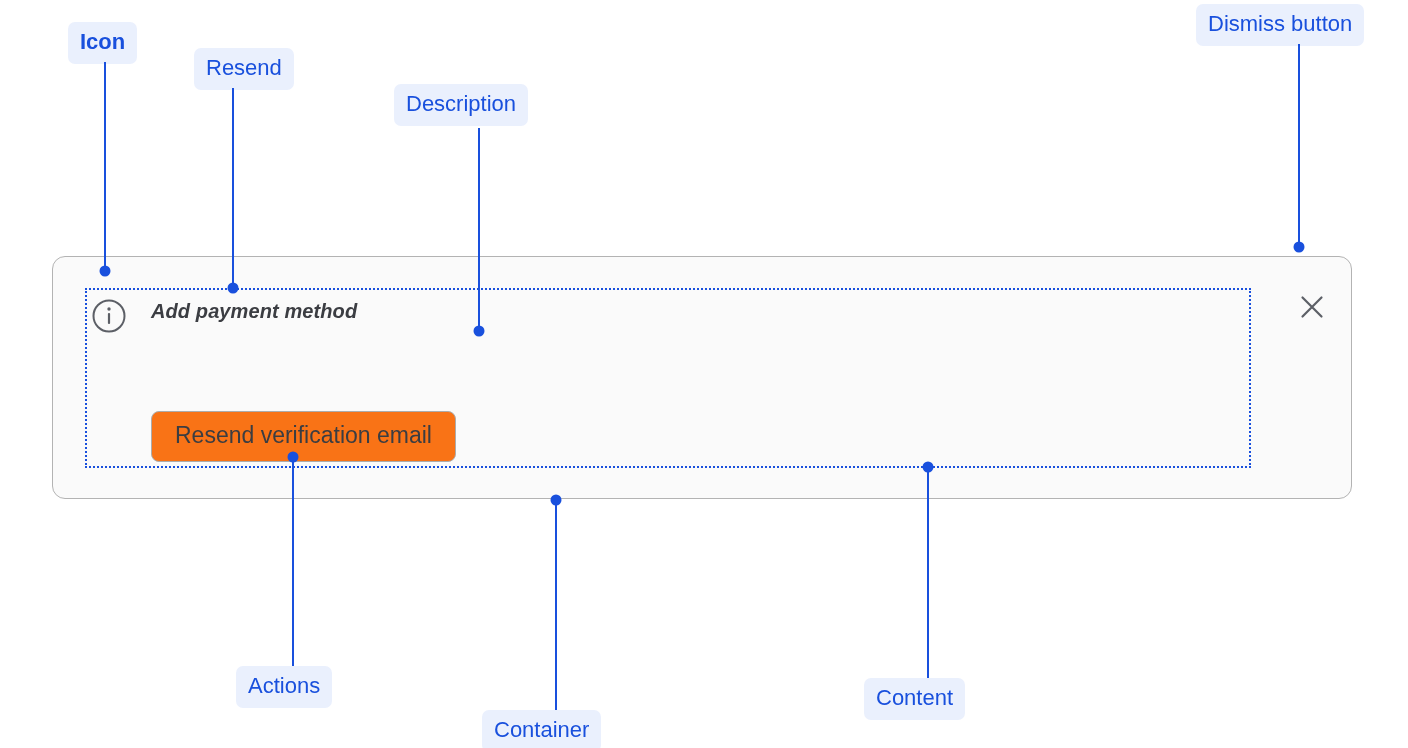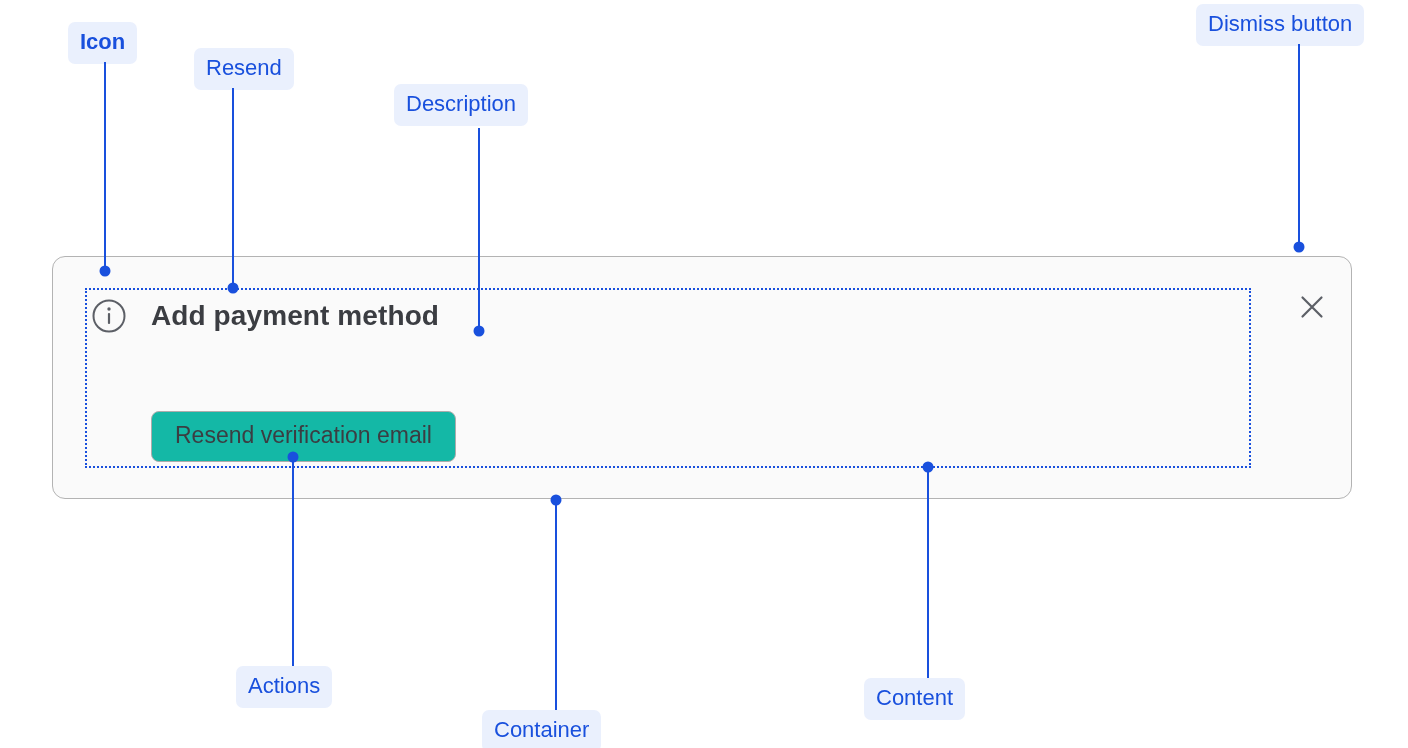--- a/index.html
+++ b/index.html
@@ -72,42 +72,43 @@
     top: 8px;
     width: 36px;
     height: 36px;
   }
   .alert-icon svg { display: block; }
 
   .alert-title {
     position: absolute;
     left: 64px;
     top: 10px;
-    font-size: 28px;
+    font-size: 20px;
     font-weight: bold;
     color: #3b3d42;
     letter-spacing: 0.1px;
     white-space: nowrap;
+    font-style: italic;
   }
   .alert-desc {
     position: absolute;
     left: 64px;
     top: 60px;
     font-size: 24px;
     color: #3b3d42;
     white-space: nowrap;
   }
   .alert-actions {
     position: absolute;
     left: 64px;
     top: 121px;
   }
   .action-button {
     display: inline-block;
-    background: #14b8a6;
+    background: #f97316;
     border: 1.5px solid #acacac;
     border-radius: 8px;
     color: #3b3d42;
     font-size: 23px;
     font-family: "Liberation Sans", "DejaVu Sans", sans-serif;
     padding: 12px 23px 14px 23px;
     line-height: 1;
     cursor: pointer;
     white-space: nowrap;
   }

